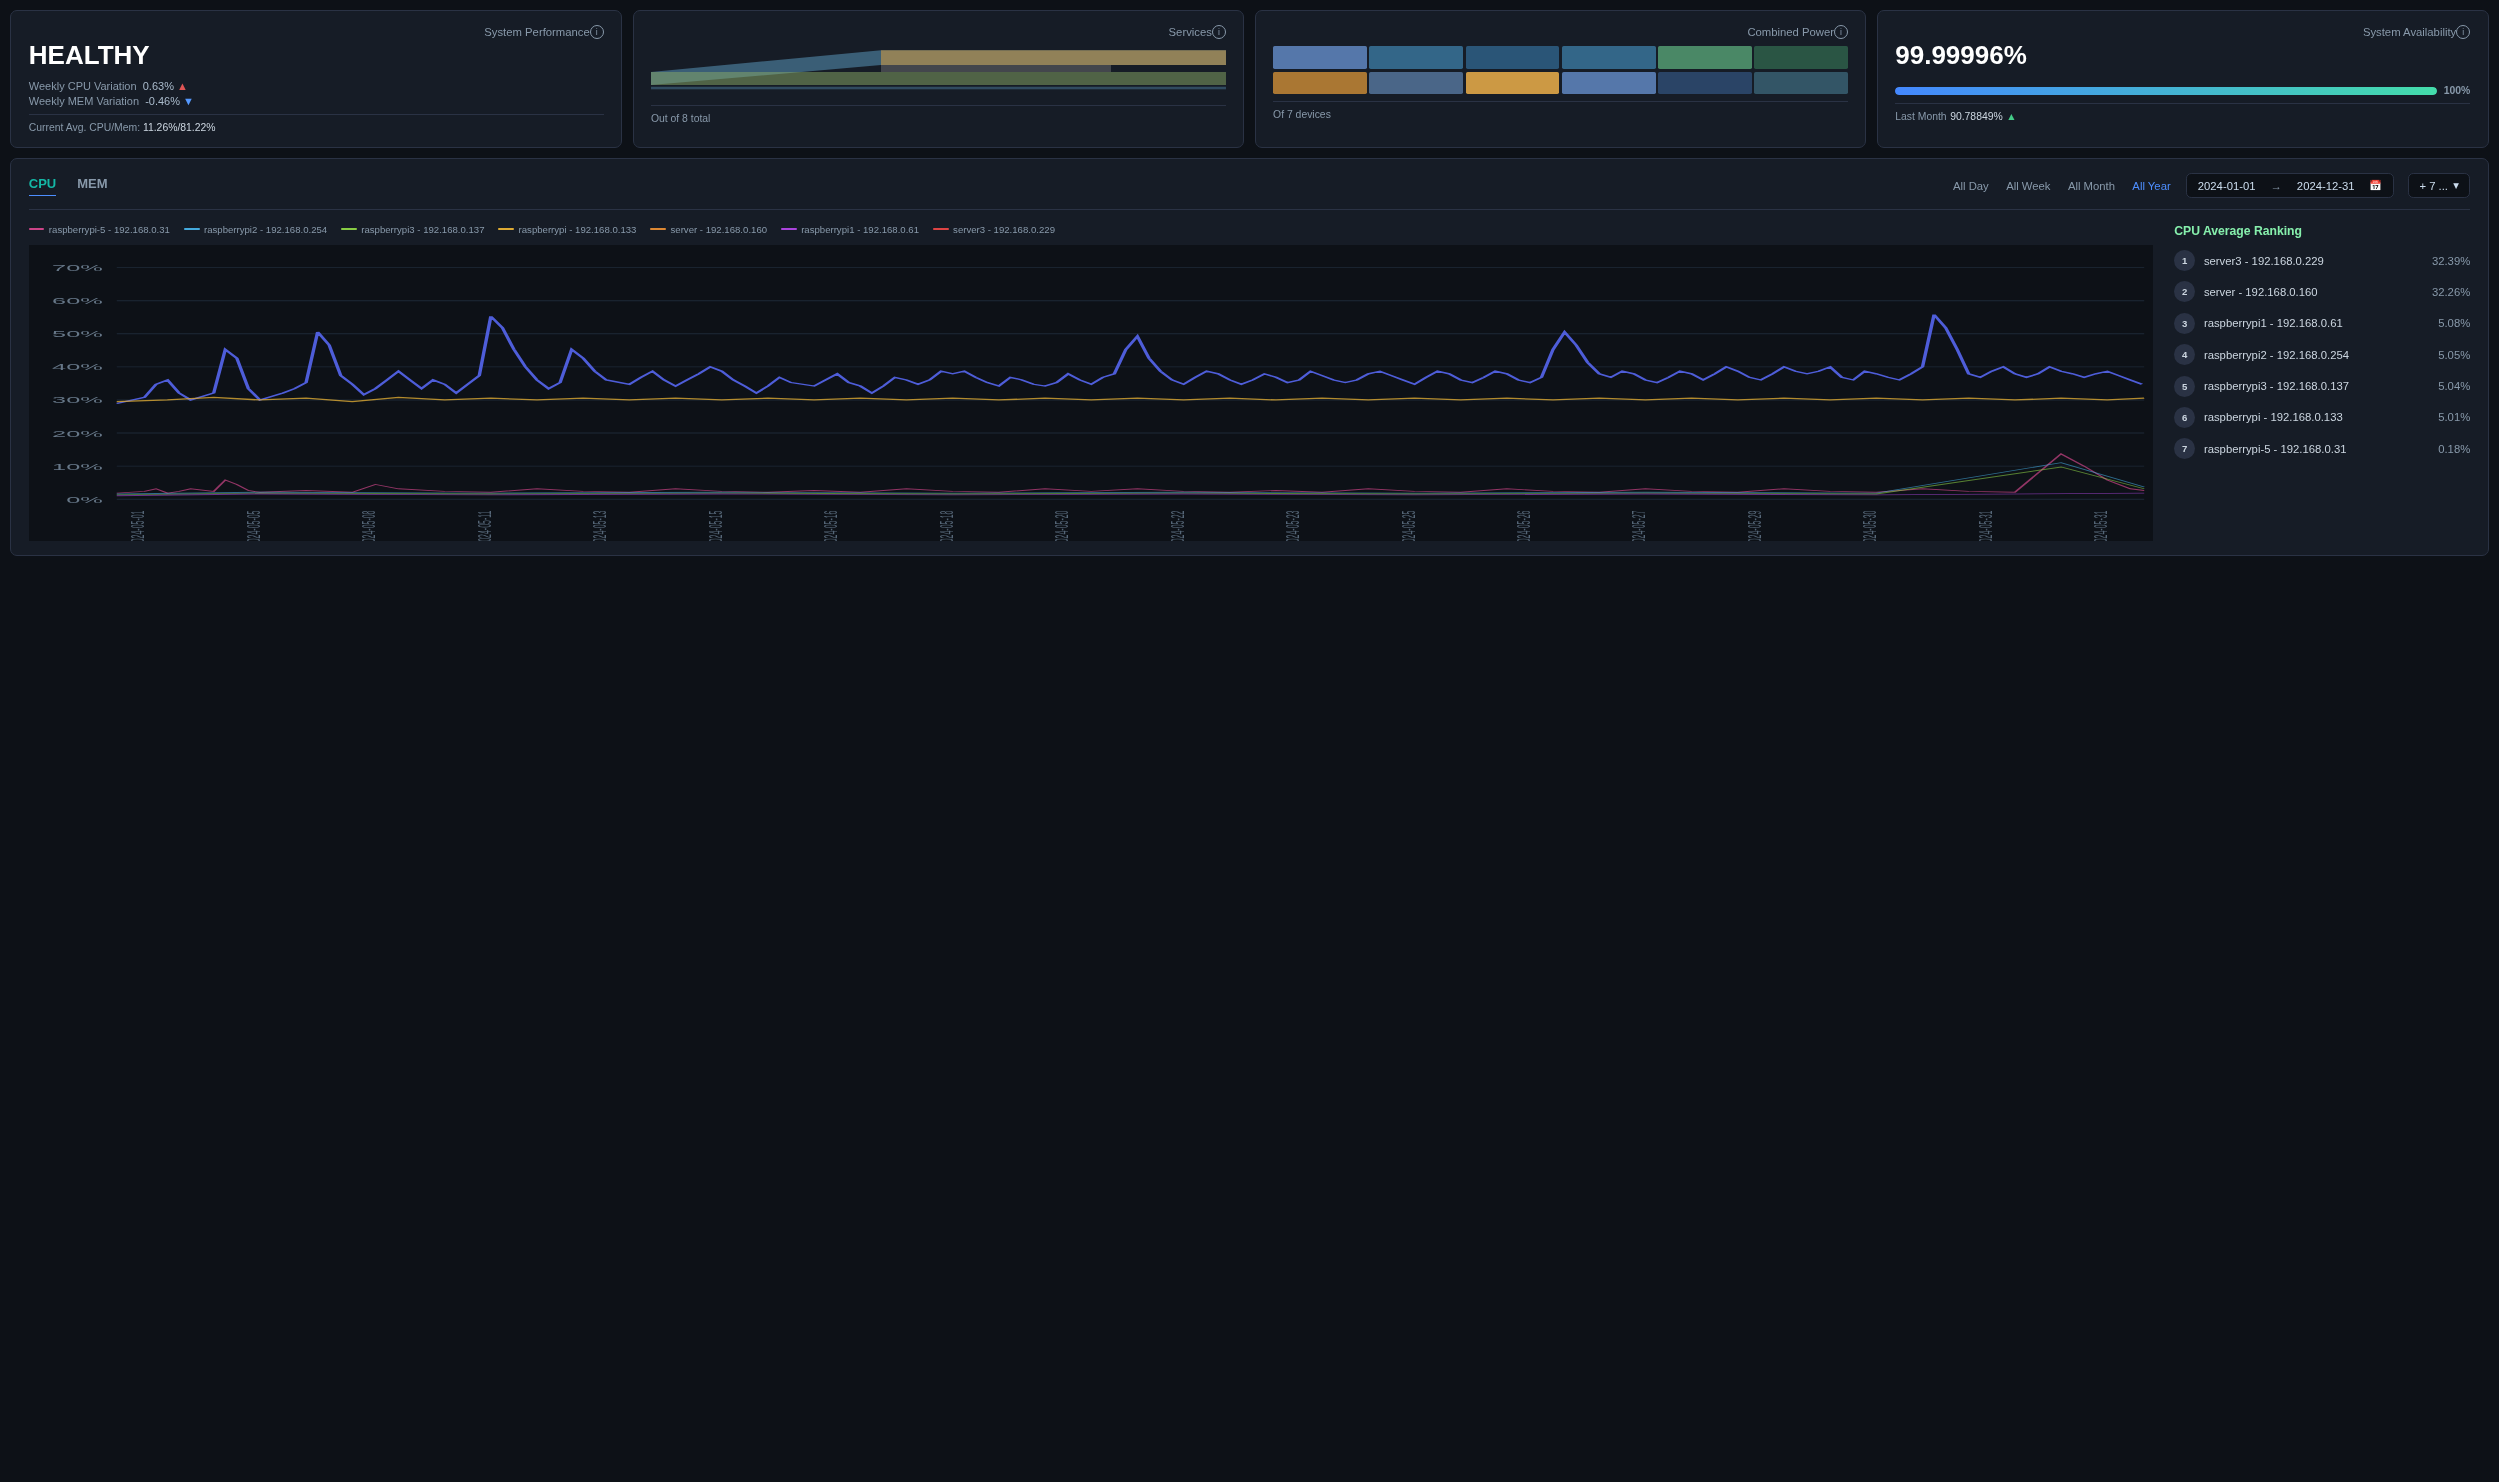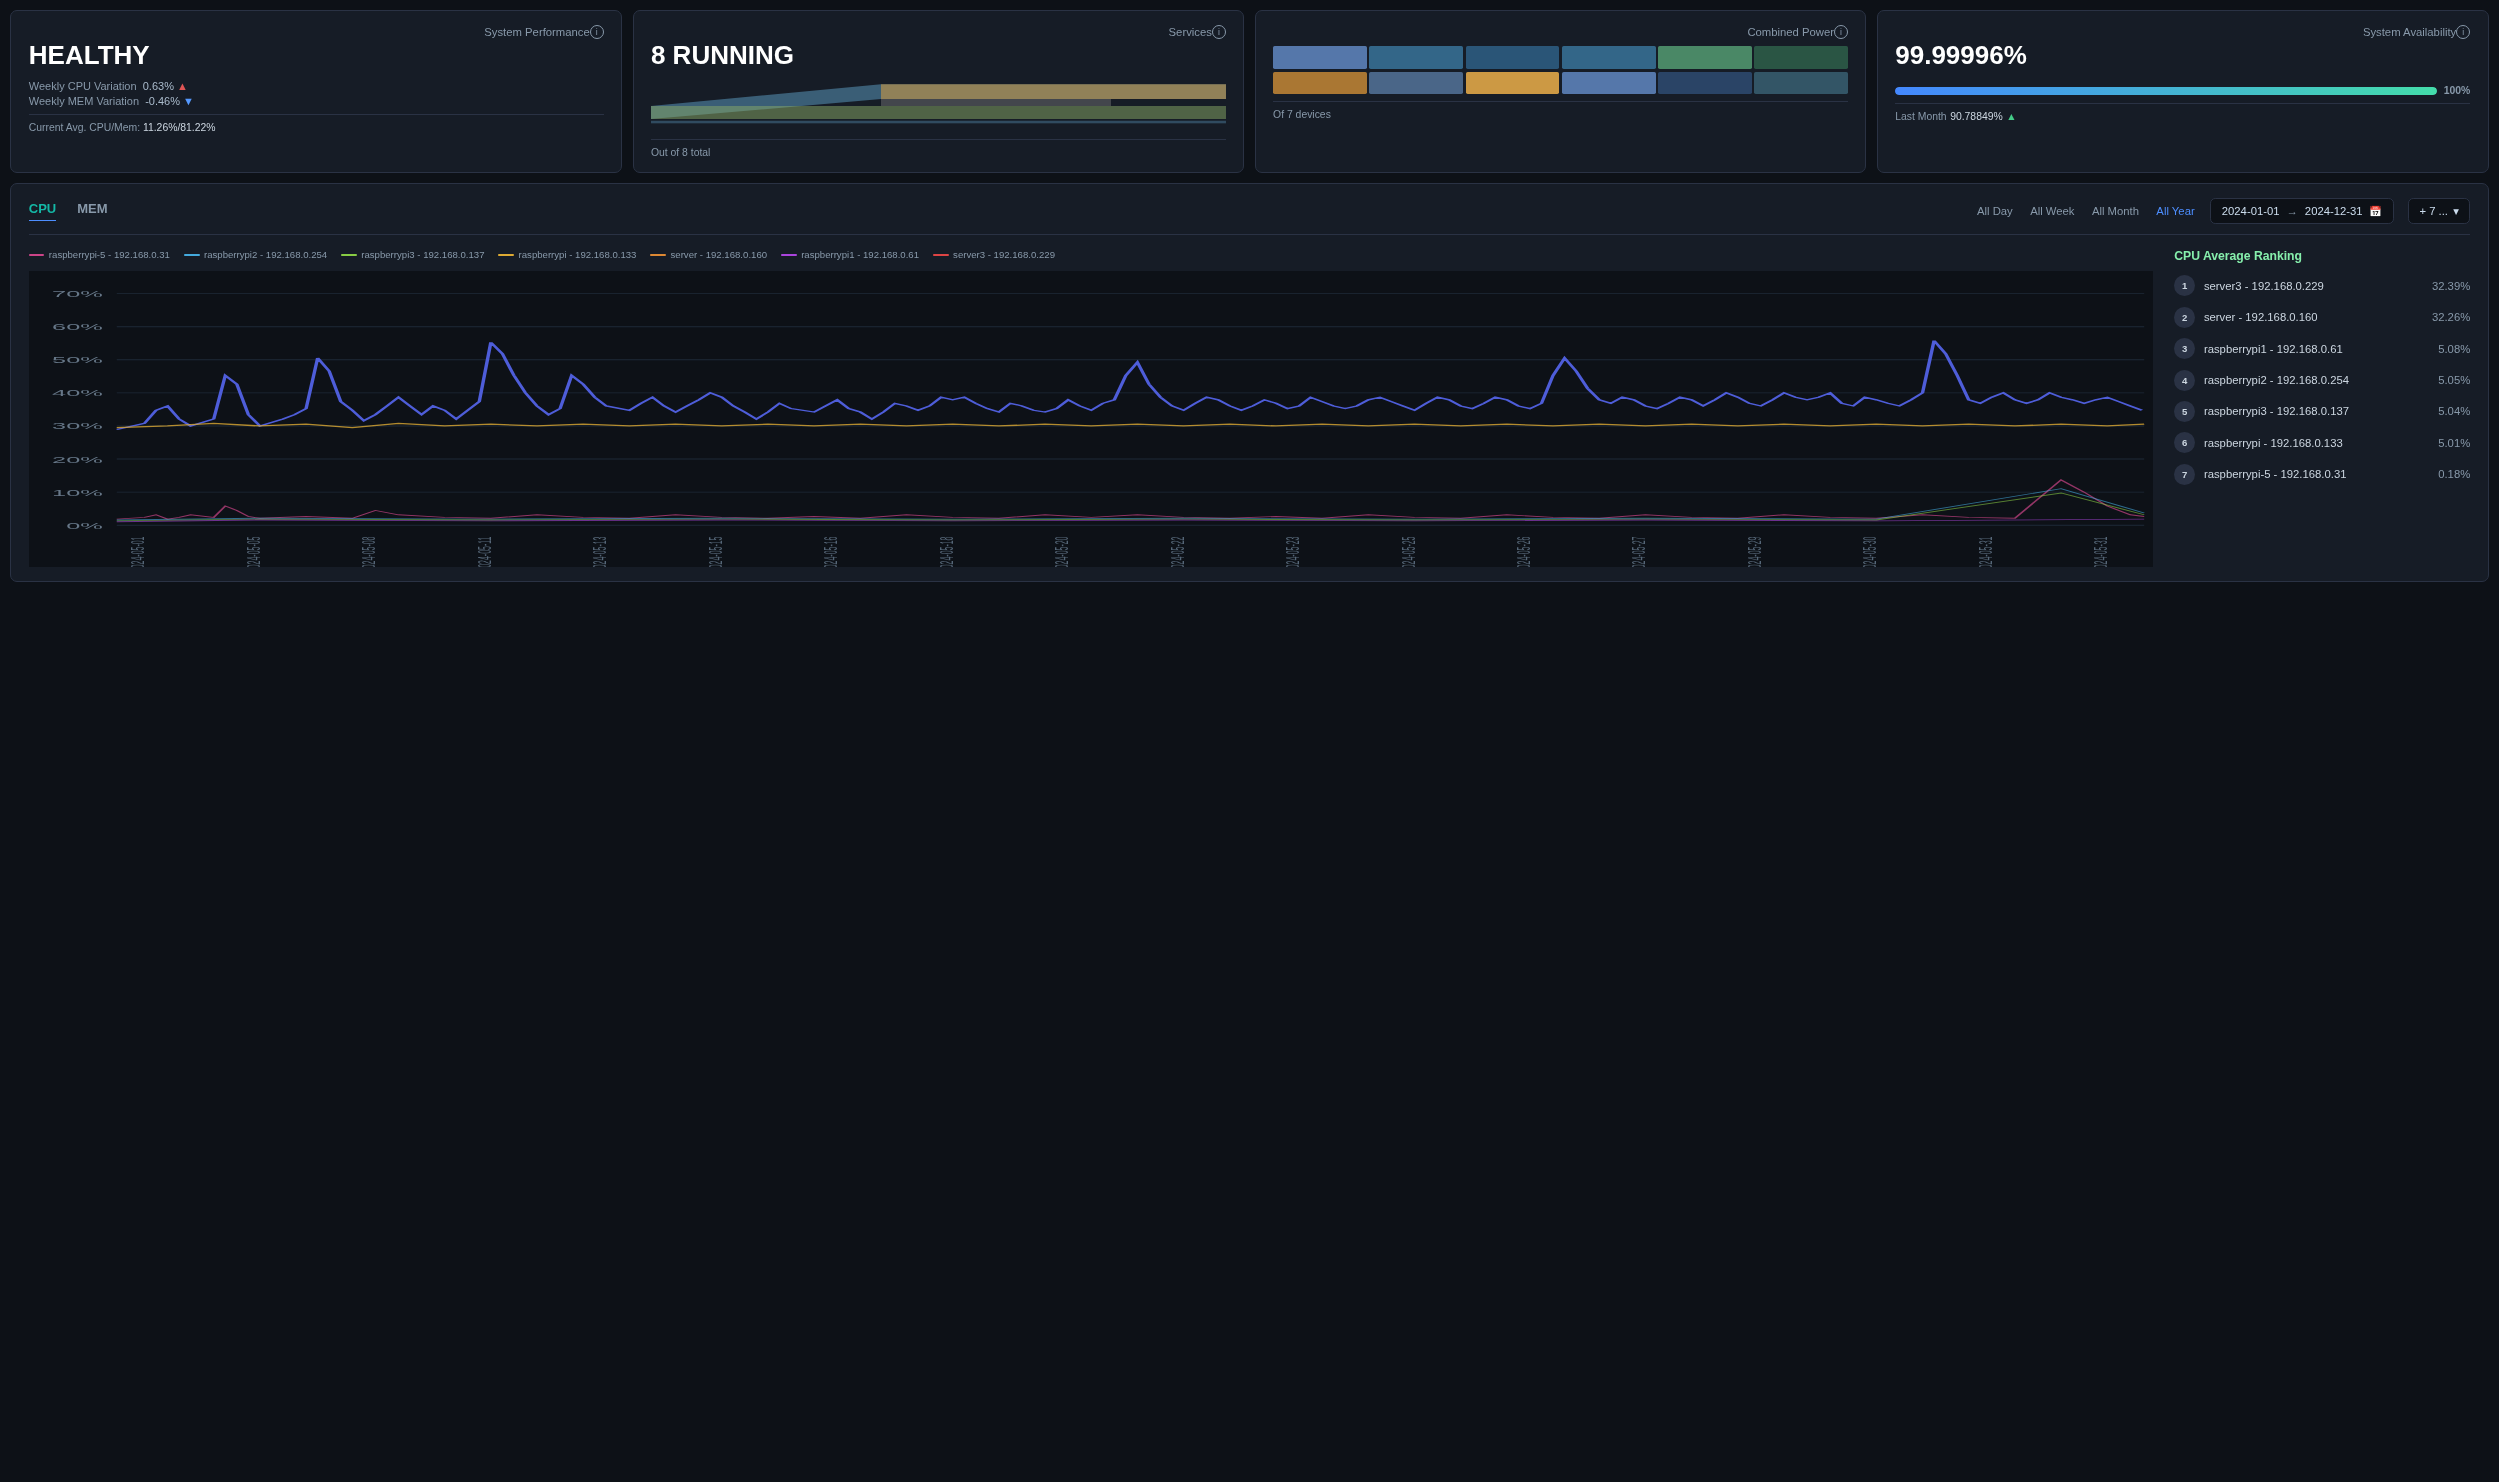--- a/index.html
+++ b/index.html
@@ -165,21 +165,21 @@
     }
     .date-range {
       display: flex;
       align-items: center;
       background: #0d1117;
       border: 0.9px solid #2a3244;
       border-radius: 5.2px;
       padding: 5.2px 10.4px;
       font-size: 11.3px;
       color: #ccddee;
-      gap: 7px;
+      gap: 15px;
       cursor: pointer;
     }
     .date-range .arrow { color: #8899aa; }
     .filter-btn {
       background: #0d1117;
       border: 0.9px solid #2a3244;
       border-radius: 5.2px;
       padding: 5.2px 10.4px;
       font-size: 11.3px;
       color: #ccddee;
@@ -300,21 +300,20 @@
       <span>Current Avg. CPU/Mem:</span>
       <span style="color:#ccd6e0">11.26%/81.22%</span>
     </div>
   </div>
 
   <div class="card">
     <div class="card-header">
       <span class="card-title">Services</span>
       <div class="info-icon">i</div>
     </div>
-    <div class="card-value">8 RUNNING</div>
 
     <div class="services-chart">
       <svg viewBox="0 0 300 60" preserveAspectRatio="none" style="width:100%;height:52px;">
 
         <polygon points="0,30 120,5 300,5 300,22 120,22 0,45" fill="#4a7a99" opacity="0.7"></polygon>
         <rect x="0" y="30" width="300" height="15" fill="#8aaa66" opacity="0.5"></rect>
         <polygon points="120,5 300,5 300,22 120,22" fill="#cc9944" opacity="0.6"></polygon>
         <polygon points="120,22 240,22 240,30 120,30" fill="#888888" opacity="0.4"></polygon>
 
         <rect x="0" y="47" width="300" height="3" fill="#4a7a99" opacity="0.5"></rect>

